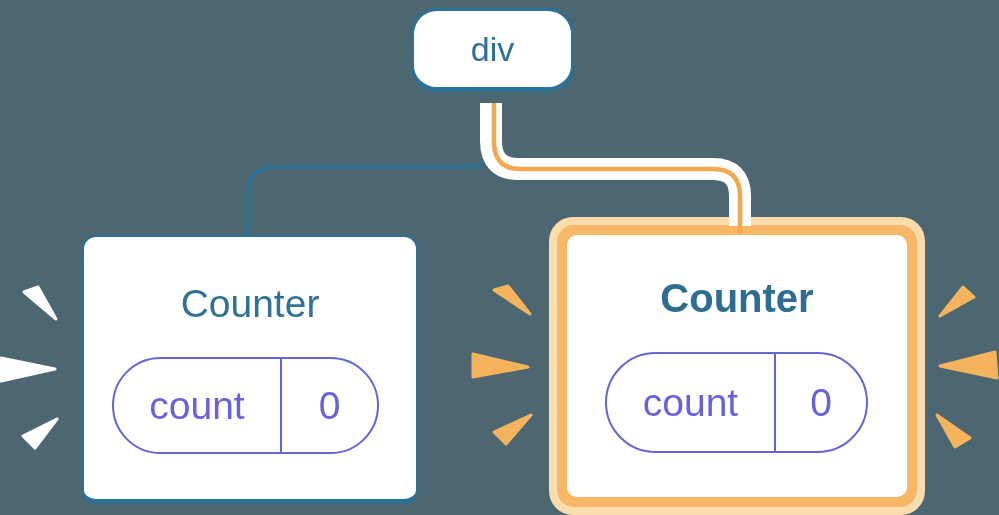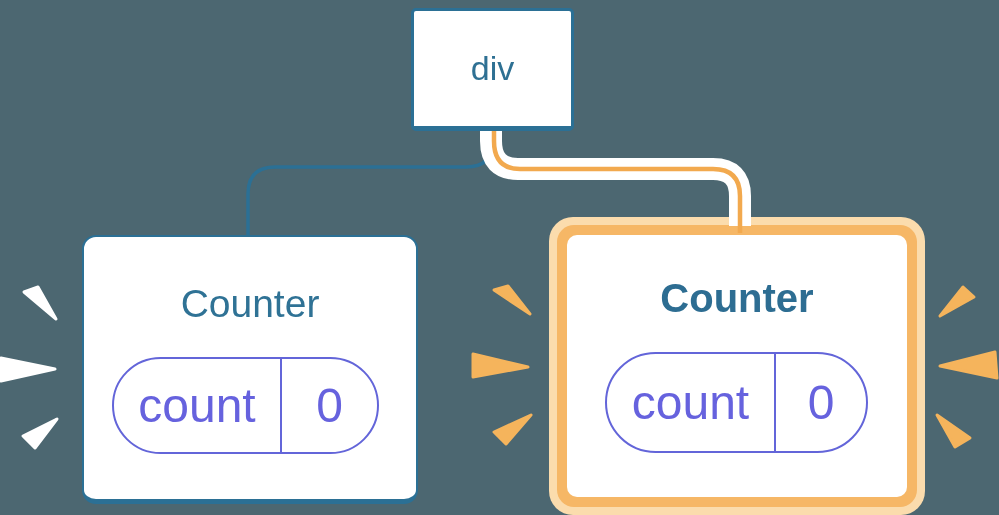--- a/index.html
+++ b/index.html
@@ -5,26 +5,26 @@
   html,body{margin:0;padding:0;}
   body{font-family:"Liberation Sans", sans-serif; background:#222;}
   #canvas{
     position:relative;
     width:999px;height:515px;
     background:var(--background);
     overflow:hidden;
   }
   
   .node-div{
-    position:absolute;left:411px;top:8px;width:163px;height:123px;
+    position:absolute;left:411px;top:8px;width:163px;height:84px;
     box-sizing:border-box;
     background:#fff;
     border:3.5px solid var(--blue);
     border-bottom-width:5.5px;
-    border-radius:5px;
+    border-radius:26px;
     display:flex;align-items:center;justify-content:center;
     z-index:3;
   }
   .node-div .label{
     font-size:34px;font-weight:500;color:var(--blue-text);
   }
   
   svg.fx{position:absolute;inset:0;z-index:2;pointer-events:none;}
   
   .card-left{
@@ -72,21 +72,21 @@
     border:2.5px solid var(--purple);
     border-radius:999px;
     display:flex;
     background:#fff;
     overflow:hidden;
   }
   .pill-left{left:28px;top:120px;width:267px;height:97px;}
   .pill-right{left:56px;top:135px;width:263px;height:101px;}
   .pill .seg{
     display:flex;align-items:center;justify-content:center;
-    font-size:48px;color:var(--purple-text);
+    font-size:39px;color:var(--purple-text);
   }
   .pill .key{border-right:2.5px solid var(--purple);}
   .pill-left .key{width:166px;}
   .pill-right .key{width:167px;}
   .pill .val{flex:1;}
 </style>
 </head>
 <body>
 
 <div id="canvas">

